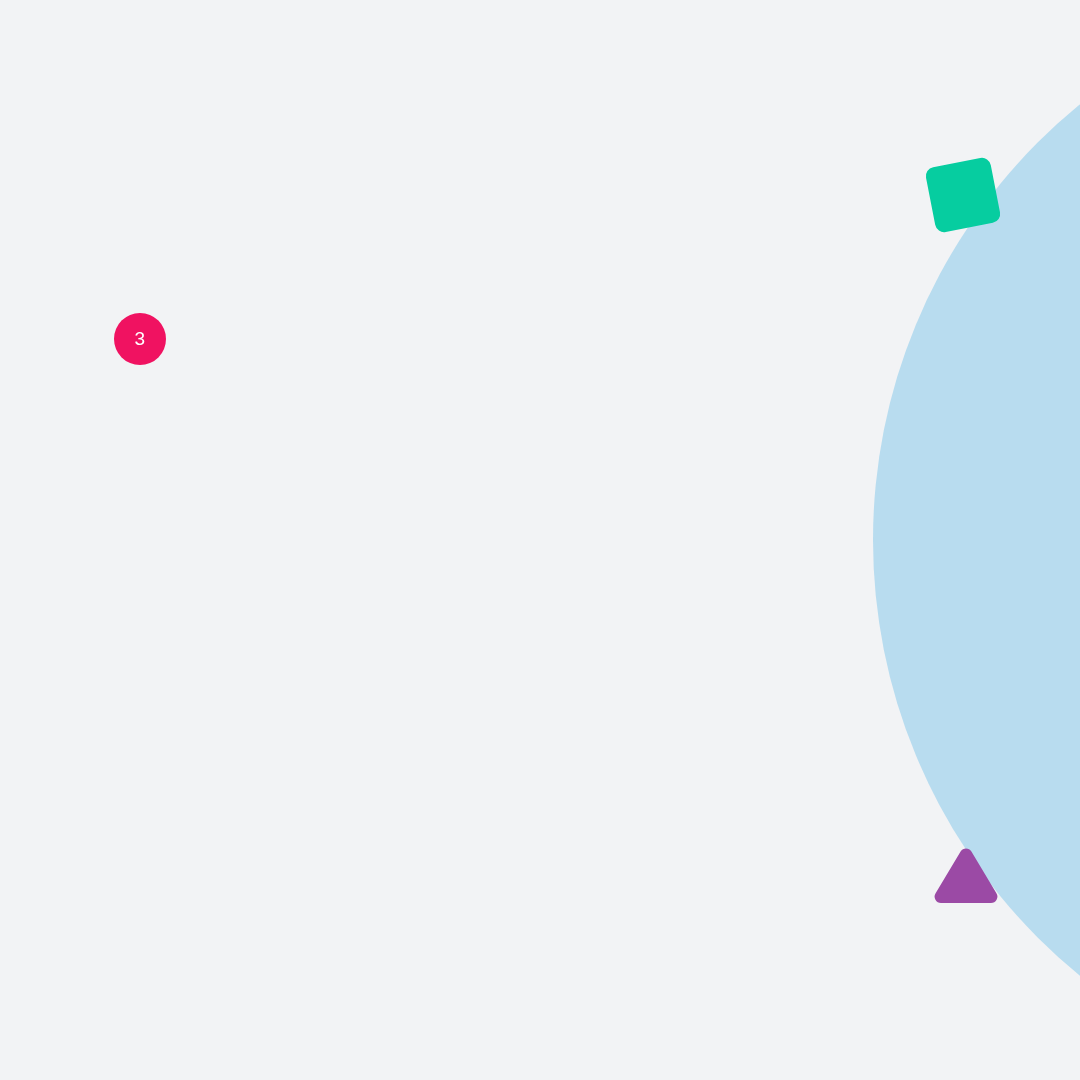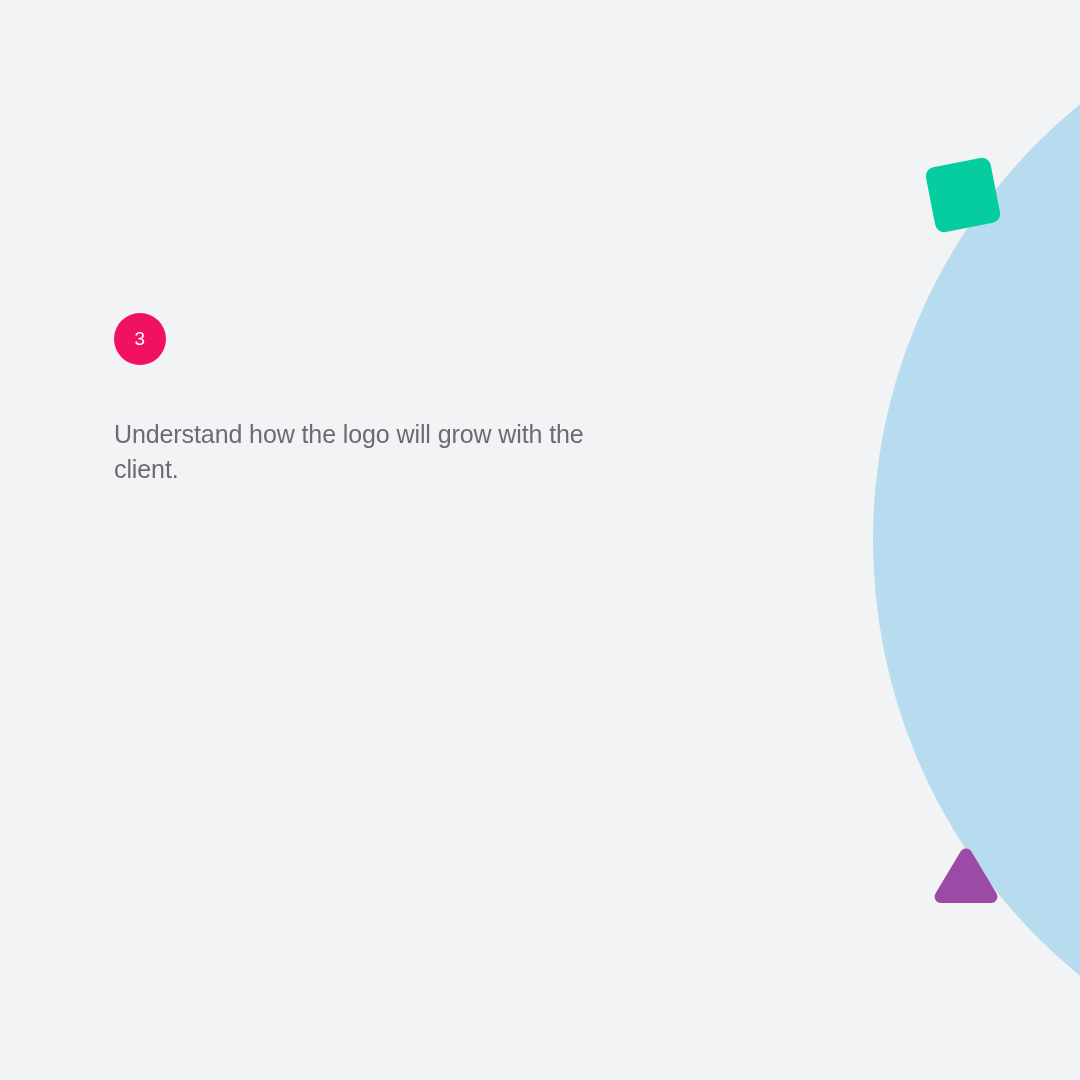--- a/index.html
+++ b/index.html
@@ -111,17 +111,16 @@
     <svg width="68" height="58" viewBox="0 0 68 58" xmlns="http://www.w3.org/2000/svg">
       <path d="M28.6 5.6 L3.6 47.2 A6.4 6.4 0 0 0 9.1 57 L58.9 57 A6.4 6.4 0 0 0 64.4 47.2 L39.4 5.6 A6.3 6.3 0 0 0 28.6 5.6 Z" fill="#9b4aa5"></path>
     </svg>
   </div>
 
   <div class="content">
 
     <div class="step-badge">3</div>
 
 
-    <p class="subtitle">Understand how the logo will grow with the client.</p>
 
   </div>
 
 </div>
 
 </body></html>

